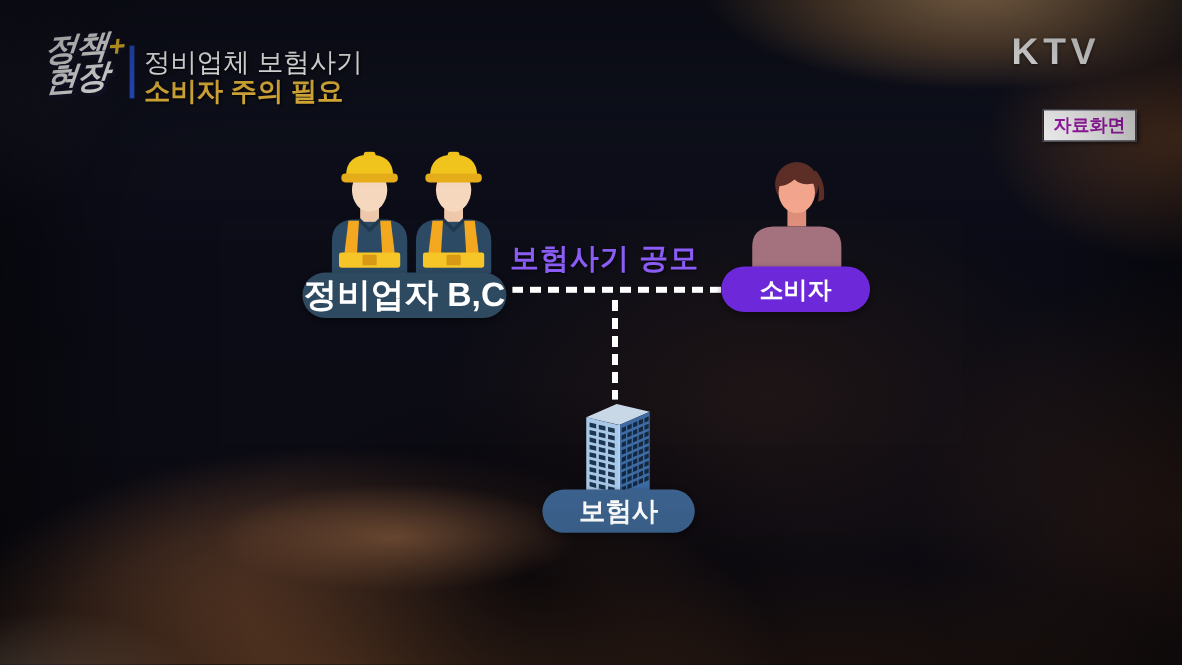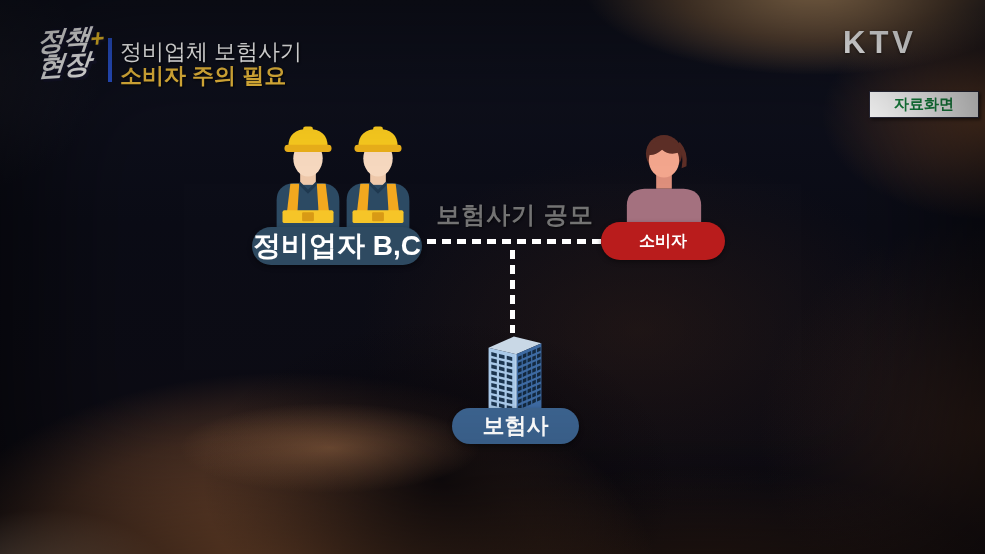--- a/index.html
+++ b/index.html
@@ -36,36 +36,36 @@
   .logo .plus{color:#f2c329;font-size:24px;margin-left:1px;
     text-shadow:1px 1px 0 #15152b,2px 2px 0 #15152b;}
   .logo-line2{margin-left:3px;}
   .hdr-divider{position:absolute;left:108px;top:38px;width:4px;height:44px;background:#2952cc;}
   .topic1{position:absolute;left:120px;top:37px;font-size:22px;font-weight:400;color:#ffffff;
     text-shadow:1px 1px 2px rgba(0,0,0,0.8);letter-spacing:0px;white-space:nowrap;}
   .topic2{position:absolute;left:120px;top:61px;font-size:22px;font-weight:800;color:#e9b93c;
     text-shadow:1px 1px 2px rgba(0,0,0,0.8);white-space:nowrap;}
   .ktv{position:absolute;left:843px;top:25px;font-size:31px;font-weight:bold;color:#ffffff;
     letter-spacing:4px;text-shadow:0 1px 3px rgba(0,0,0,0.5);text-align:center;}
-  .badge{position:absolute;left:869px;top:91px;background:#ffffff;color:#15803d;
-    font-size:15px;font-weight:800;padding:3px 24px;border:1px solid #2a2a3a;
+  .badge{position:absolute;left:869px;top:91px;background:#ffffff;color:#a21caf;
+    font-size:15px;font-weight:800;padding:3px 8px;border:1px solid #2a2a3a;
     box-shadow:2px 2px 3px rgba(0,0,0,0.5);white-space:nowrap;}
   
   .icon{position:absolute;}
   .pill{
     position:absolute;display:flex;align-items:center;justify-content:center;
     color:#ffffff;font-weight:800;border-radius:19px;
     box-shadow:0 2px 5px rgba(0,0,0,0.4);white-space:nowrap;
   }
   .pill-mechanics{left:252px;top:227px;width:170px;height:38px;background:#2e4a61;font-size:28px;}
-  .pill-consumer{left:601px;top:222px;width:124px;height:38px;background:#b91c1c;font-size:16px;}
+  .pill-consumer{left:601px;top:222px;width:124px;height:38px;background:#6d28d9;font-size:20px;}
   .pill-insurer{left:452px;top:408px;width:127px;height:36px;background:#3c638f;font-size:22px;border-radius:18px;text-align:right;}
   .relation{
-    position:absolute;left:425px;top:199px;width:180px;text-align:center;
-    font-size:24px;font-weight:800;color:#737373;letter-spacing:1px;
+    position:absolute;left:425px;top:199px;width:180px;text-align:left;
+    font-size:24px;font-weight:800;color:#8b5cf6;letter-spacing:1px;
     text-shadow:1px 1px 2px rgba(0,0,0,0.6);white-space:nowrap;
   }
   .dash-h{position:absolute;left:427px;top:239px;width:176px;height:5px;
     background:repeating-linear-gradient(90deg,#ffffff 0 9px,rgba(0,0,0,0) 9px 15px);}
   .dash-v{position:absolute;left:510px;top:250px;width:5px;height:83px;
     background:repeating-linear-gradient(180deg,#ffffff 0 9px,rgba(0,0,0,0) 9px 15px);}
 </style>
 </head>
 <body>
 

